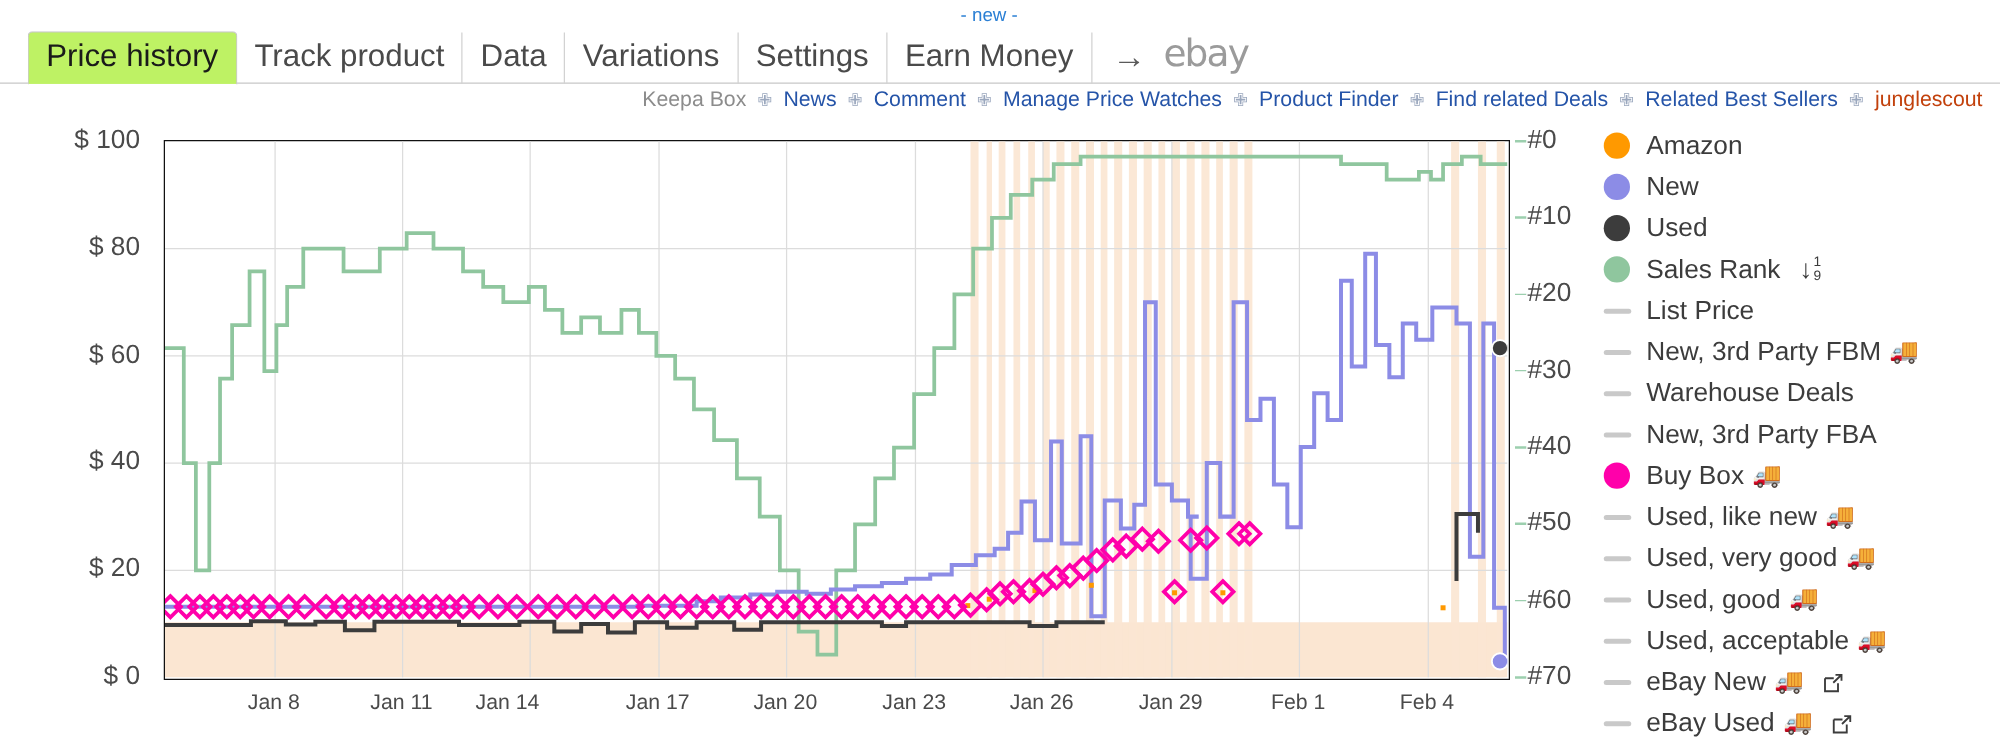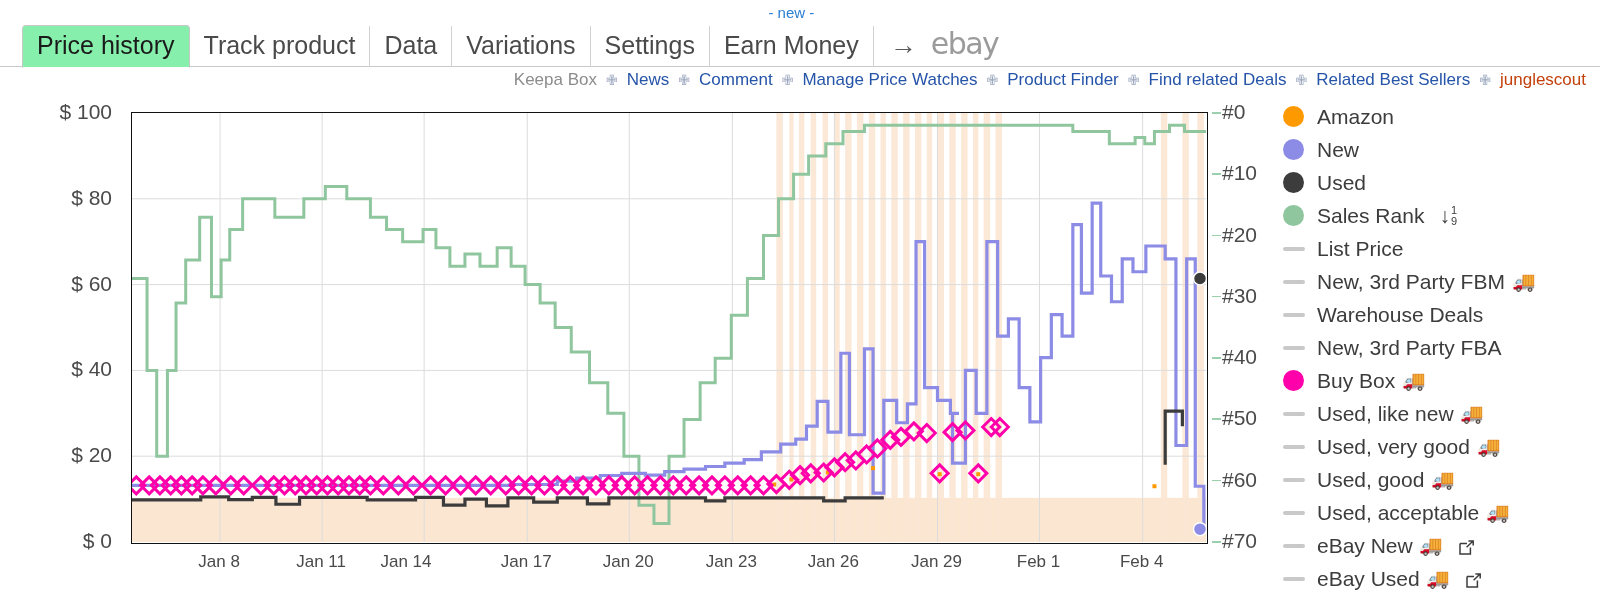--- a/index.html
+++ b/index.html
@@ -48,21 +48,21 @@
     line-height: 30px;
     color: #4a4a4a;
     white-space: nowrap;
     background: transparent;
     border-right: 1px solid #d2d2d2;
     cursor: pointer;
   }
   .tab.first { border-left: 1px solid transparent; }
   .tab.active {
     color: #1a1a1a;
-    background: #86efac;
+    background: #bef264;
     border: 1px solid #c8c8c8;
     border-bottom: 1px solid #ffffff;
     border-radius: 4px 4px 0 0;
     margin-bottom: -1px;
     padding-bottom: 7px;
     z-index: 3;
   }
   .tab .newbadge {
     position: absolute;
     top: -21px;

